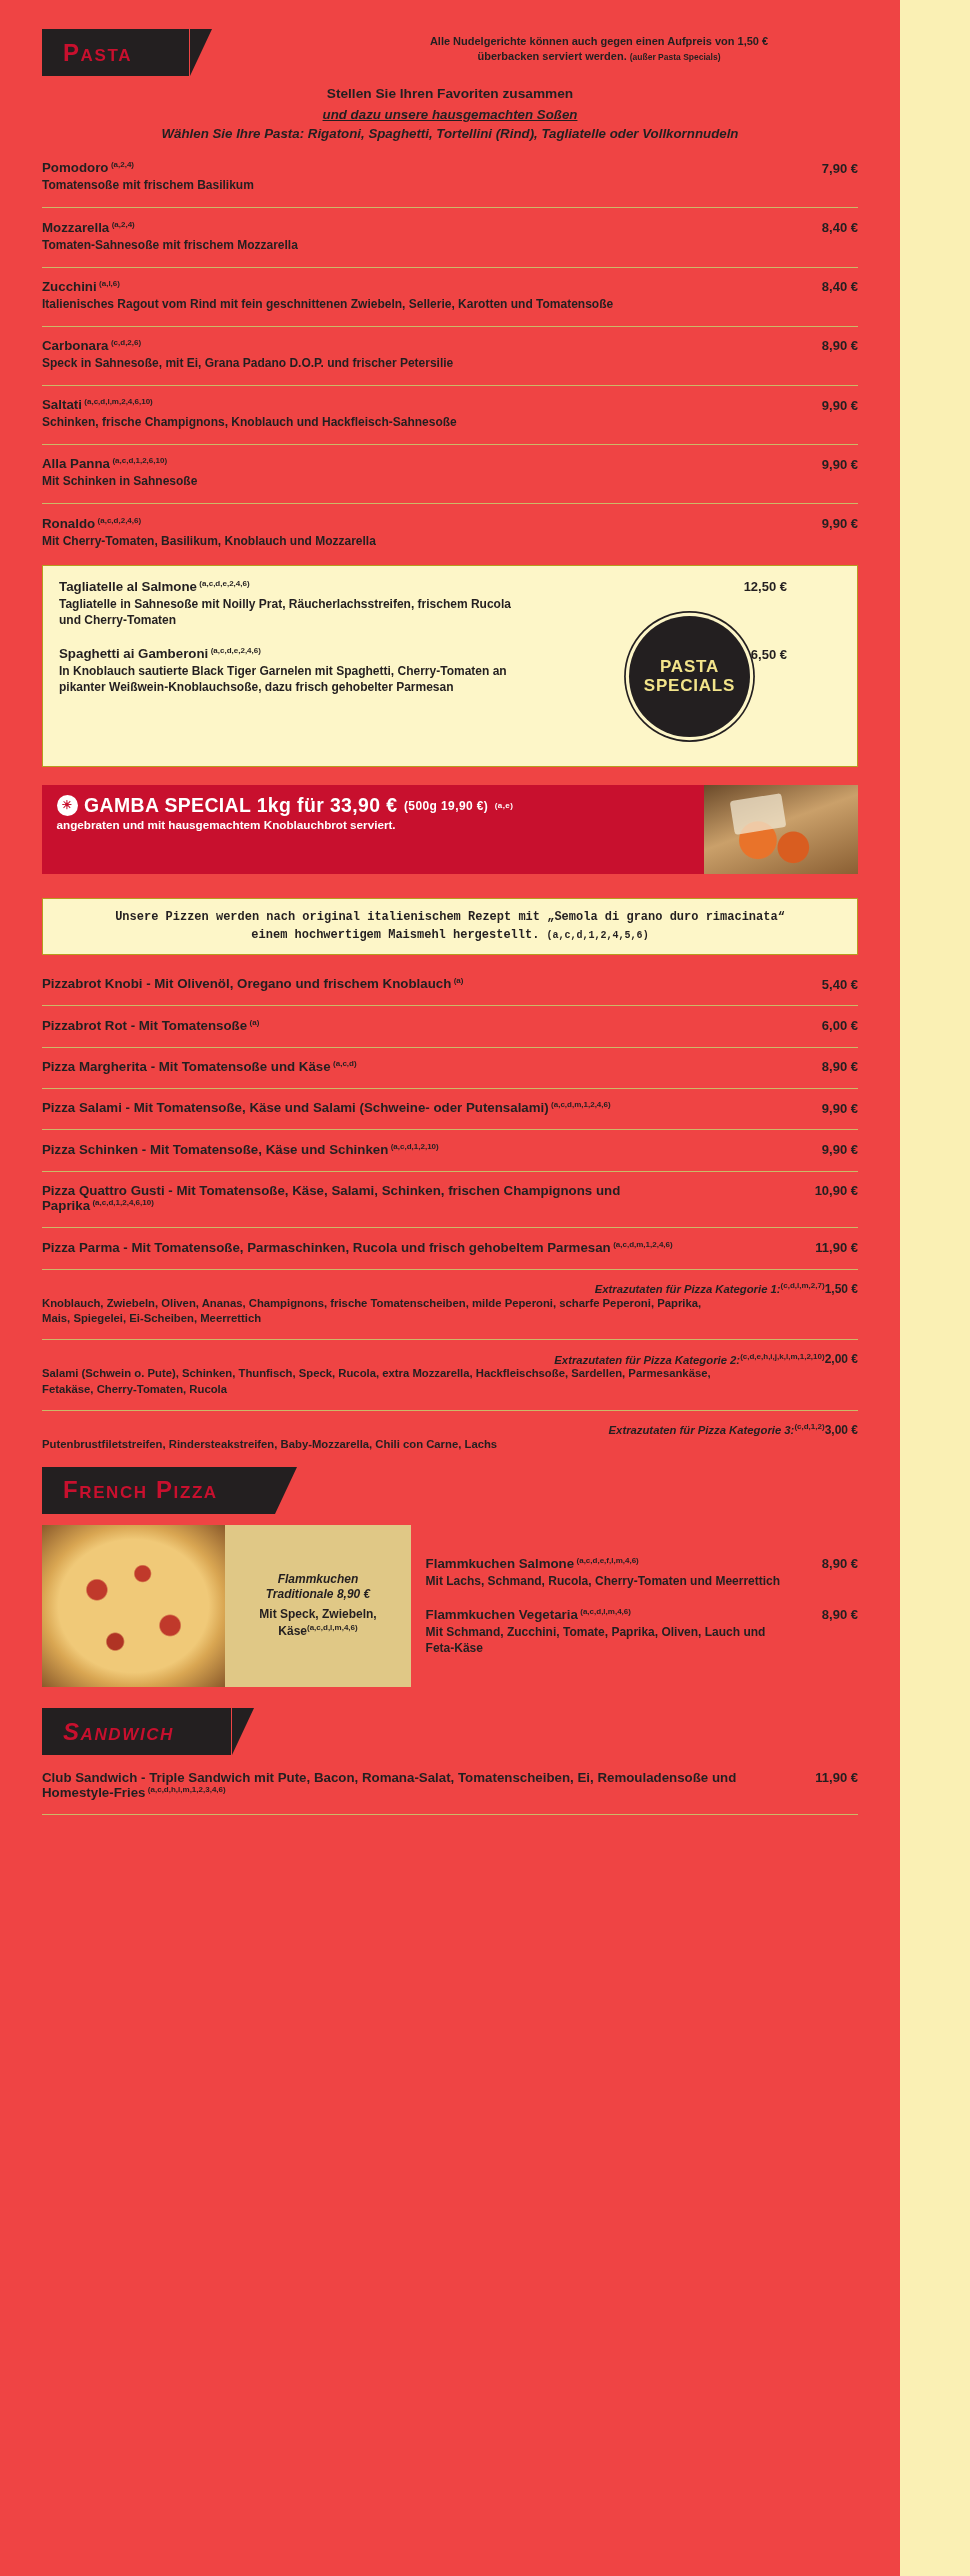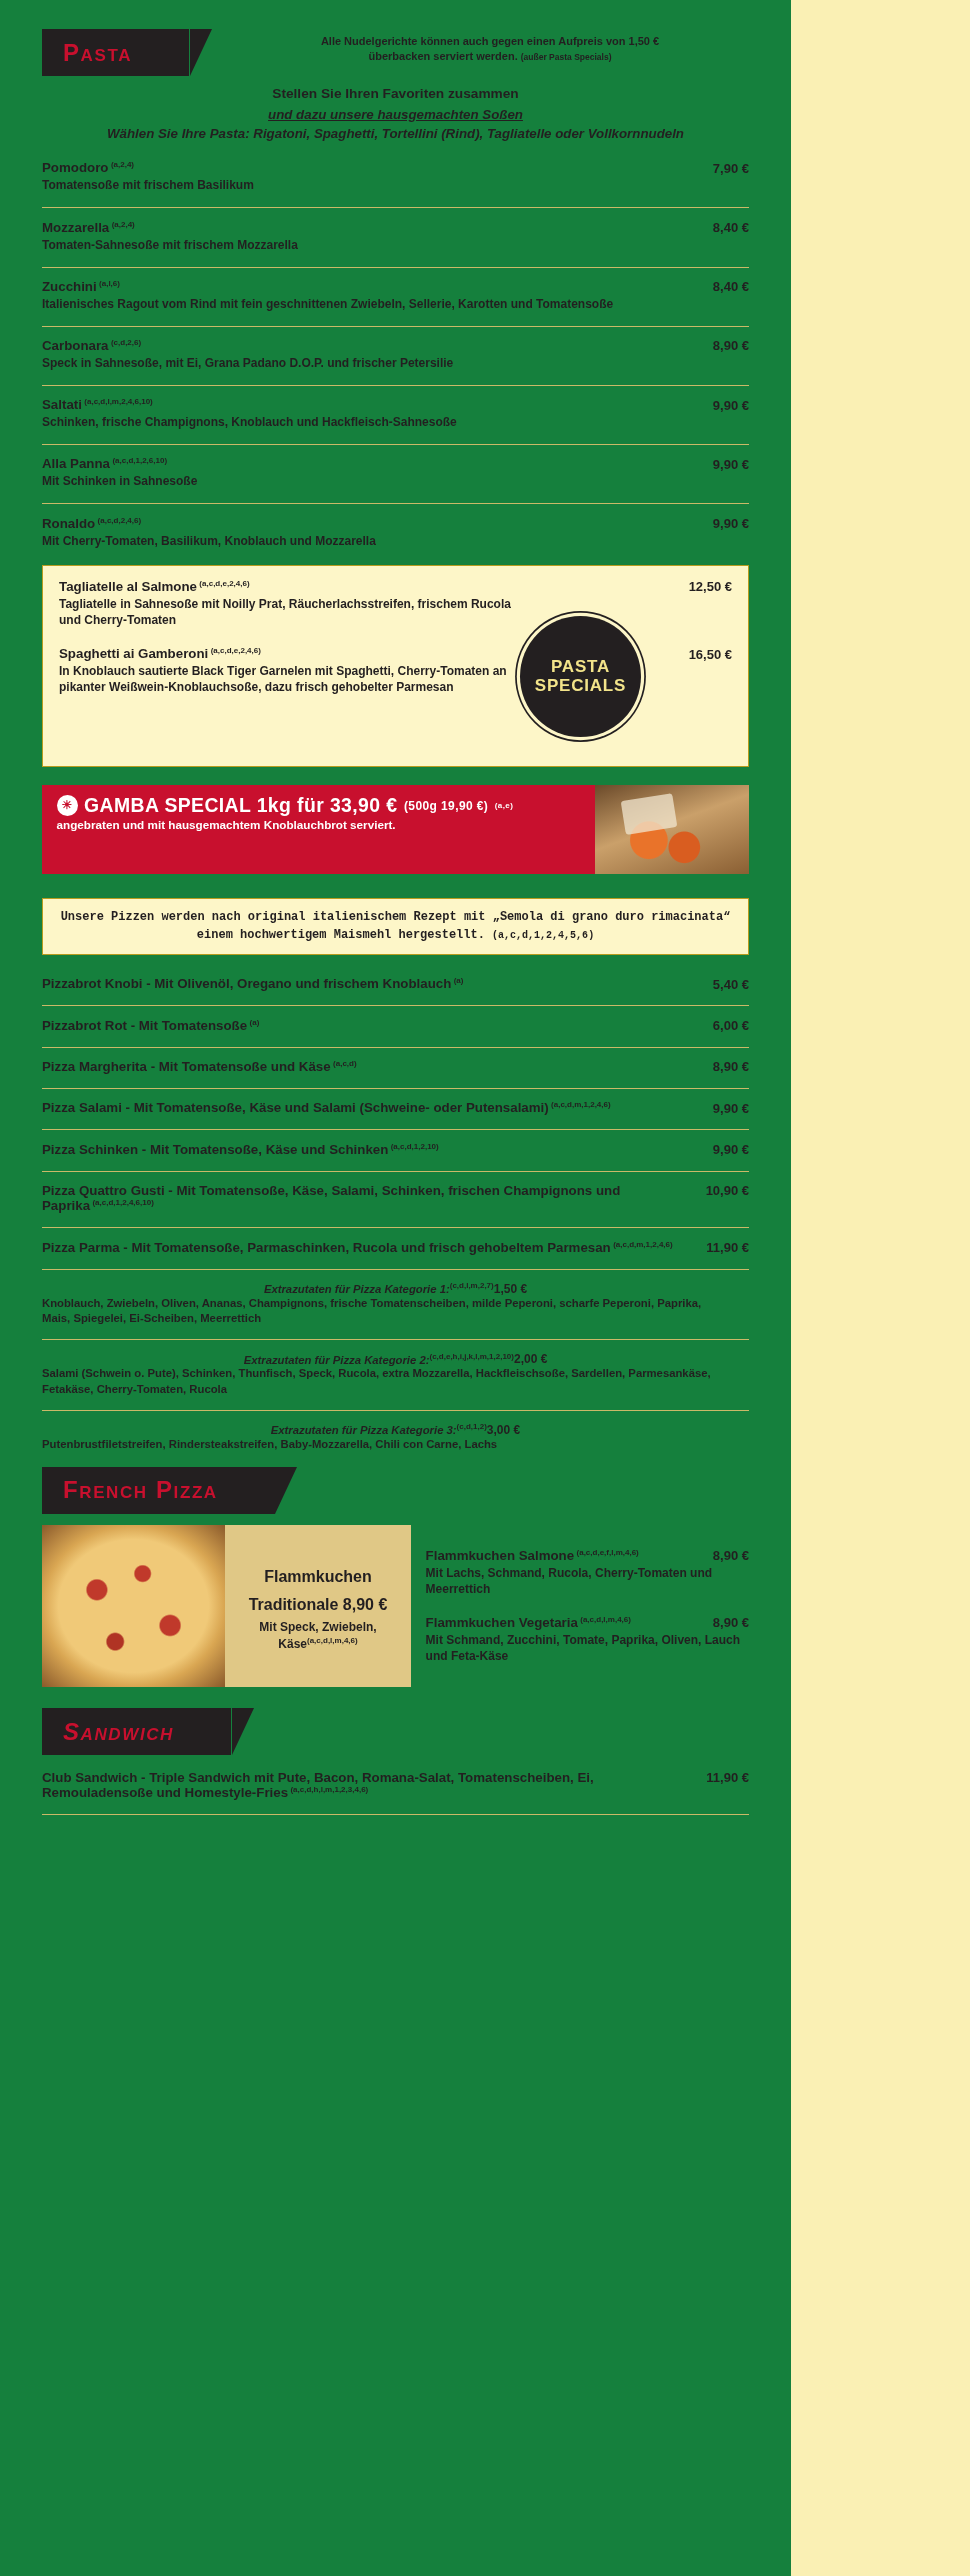--- a/index.html
+++ b/index.html
@@ -6,23 +6,23 @@
     margin: 0;
     padding: 0;
   }
   body {
     width: 971px;
     background: #faf0b4;
     font-family: "Liberation Sans", sans-serif;
     color: #231f20;
   }
   .page {
-    width: 791px;
+    width: 900px;
     min-height: 2576px;
-    background: #15803d;
+    background: #ef4444;
     box-sizing: border-box;
     padding: 0;
     position: relative;
   }
   .inner {
     padding: 29px 42px 32px 42px;
   }
 
   
   .sec-bar {
@@ -251,21 +251,21 @@
     transform: rotate(-9deg);
     opacity: .75;
   }
 
   
   .extra {
     margin-bottom: 13px;
   }
   .extra-head {
     display: flex;
-    justify-content: center;
+    justify-content: flex-end;
     align-items: baseline;
   }
   .extra-title {
     font-size: 11.3px;
     font-weight: bold;
     font-style: italic;
   }
   .extra-title .alg {
     font-size: 8px;
     font-style: normal;
@@ -306,23 +306,23 @@
     display: flex;
     flex-direction: column;
     align-items: center;
     justify-content: center;
     text-align: center;
     font-weight: bold;
     padding: 8px;
     box-sizing: border-box;
   }
   .fp-mid .t1 {
-    font-size: 16px;
+    font-size: 12px;
+    font-style: italic;
     line-height: 1.25;
-    margin-top: 8px;
   }
   .fp-mid .t2 {
     font-size: 12px;
     margin-top: 4.9px;
     line-height: 1.3;
   }
   .fp-mid .alg { font-size: 8px; vertical-align: super; }
   .fp-right {
     flex: 1;
     padding-left: 14.6px;

